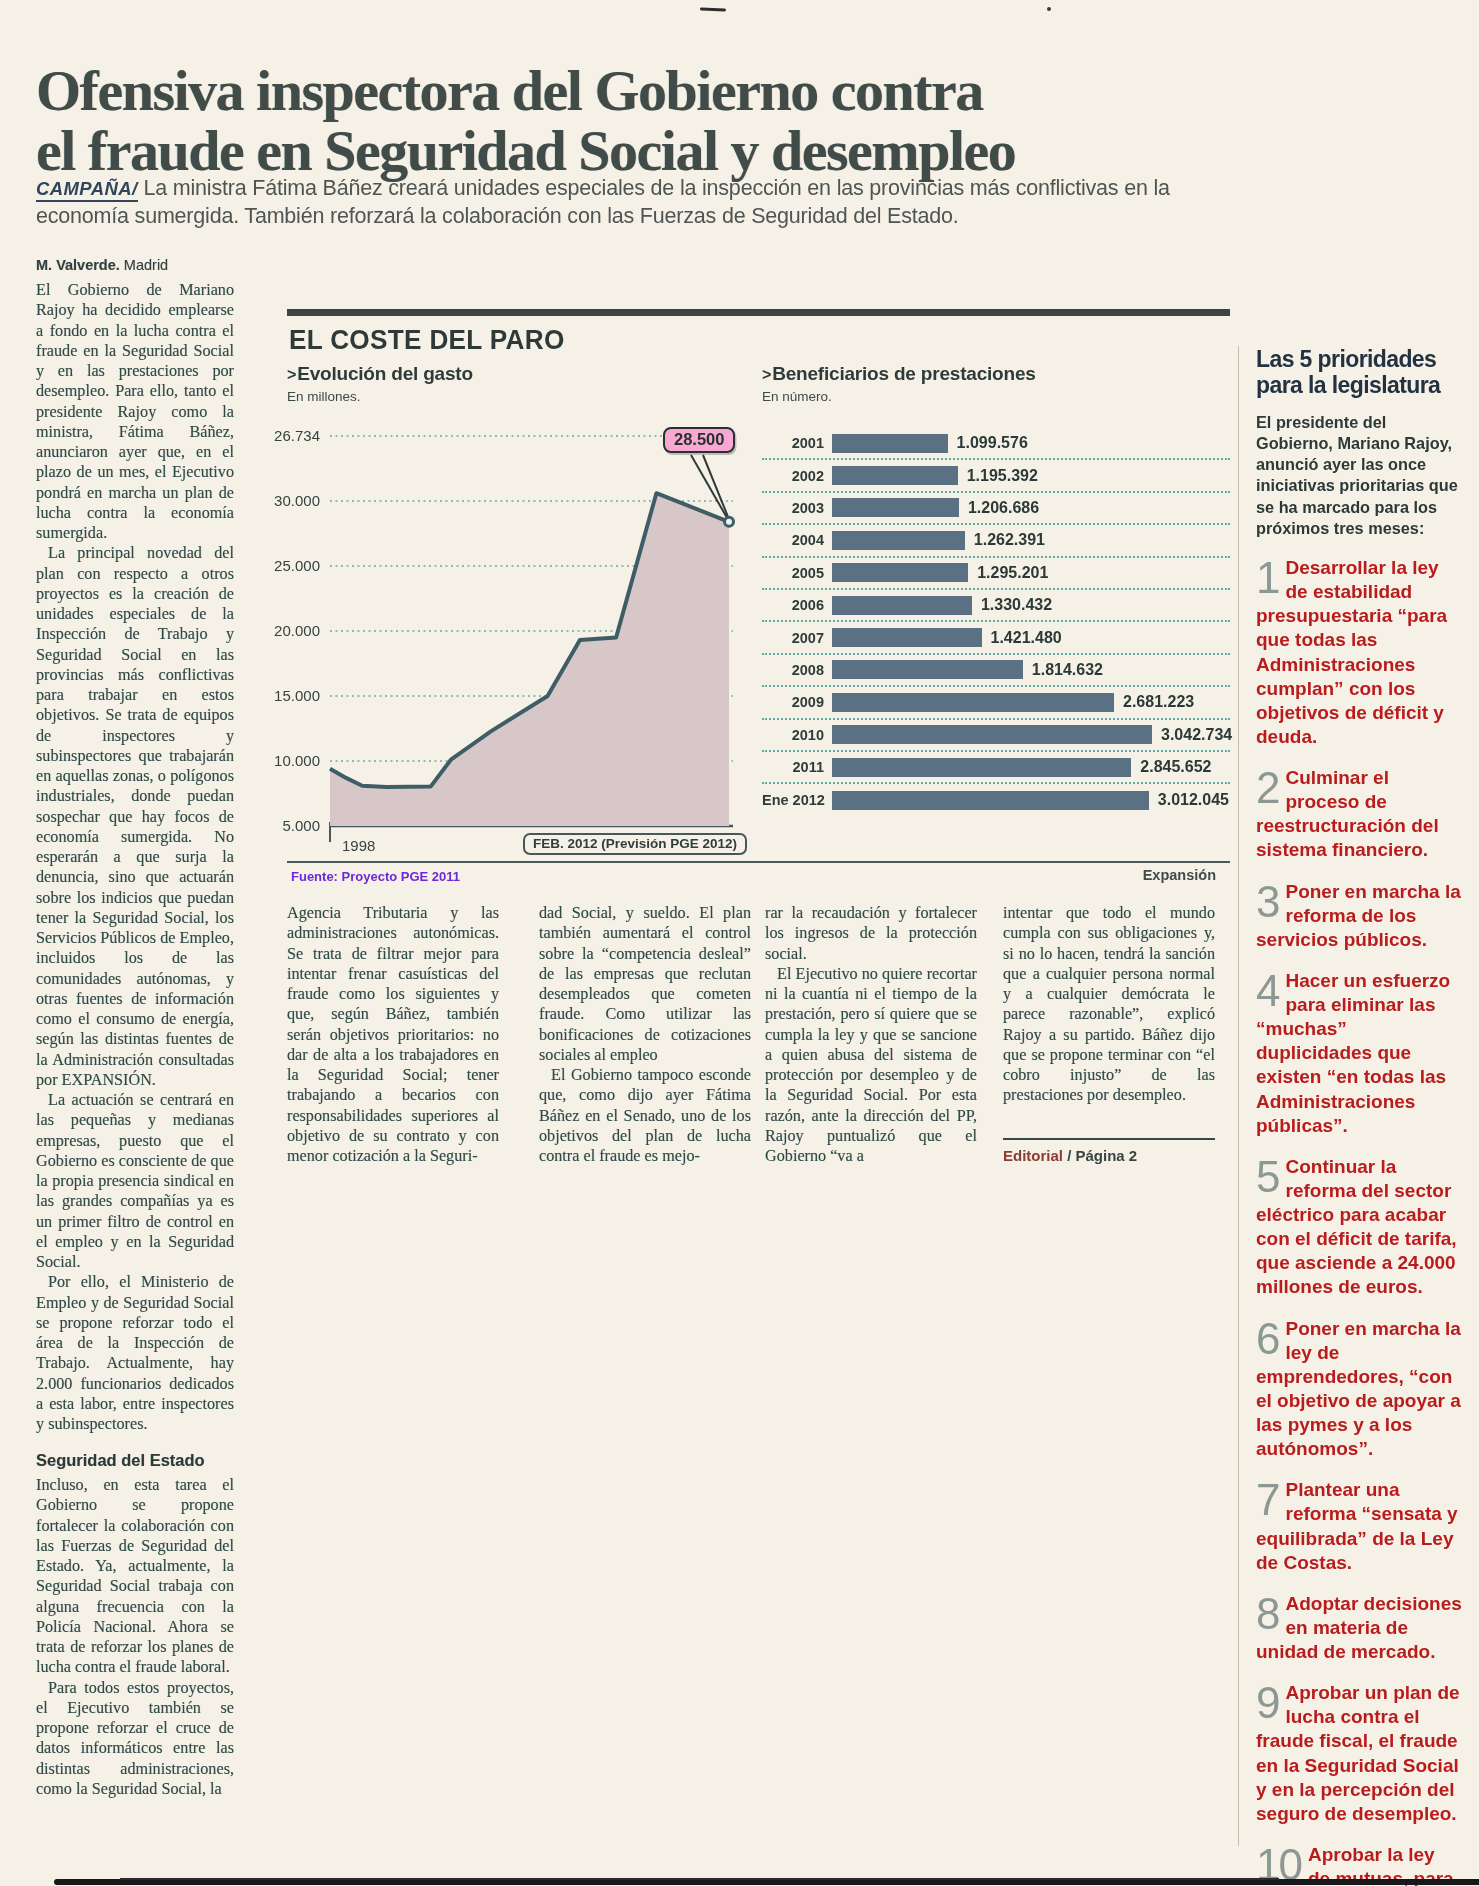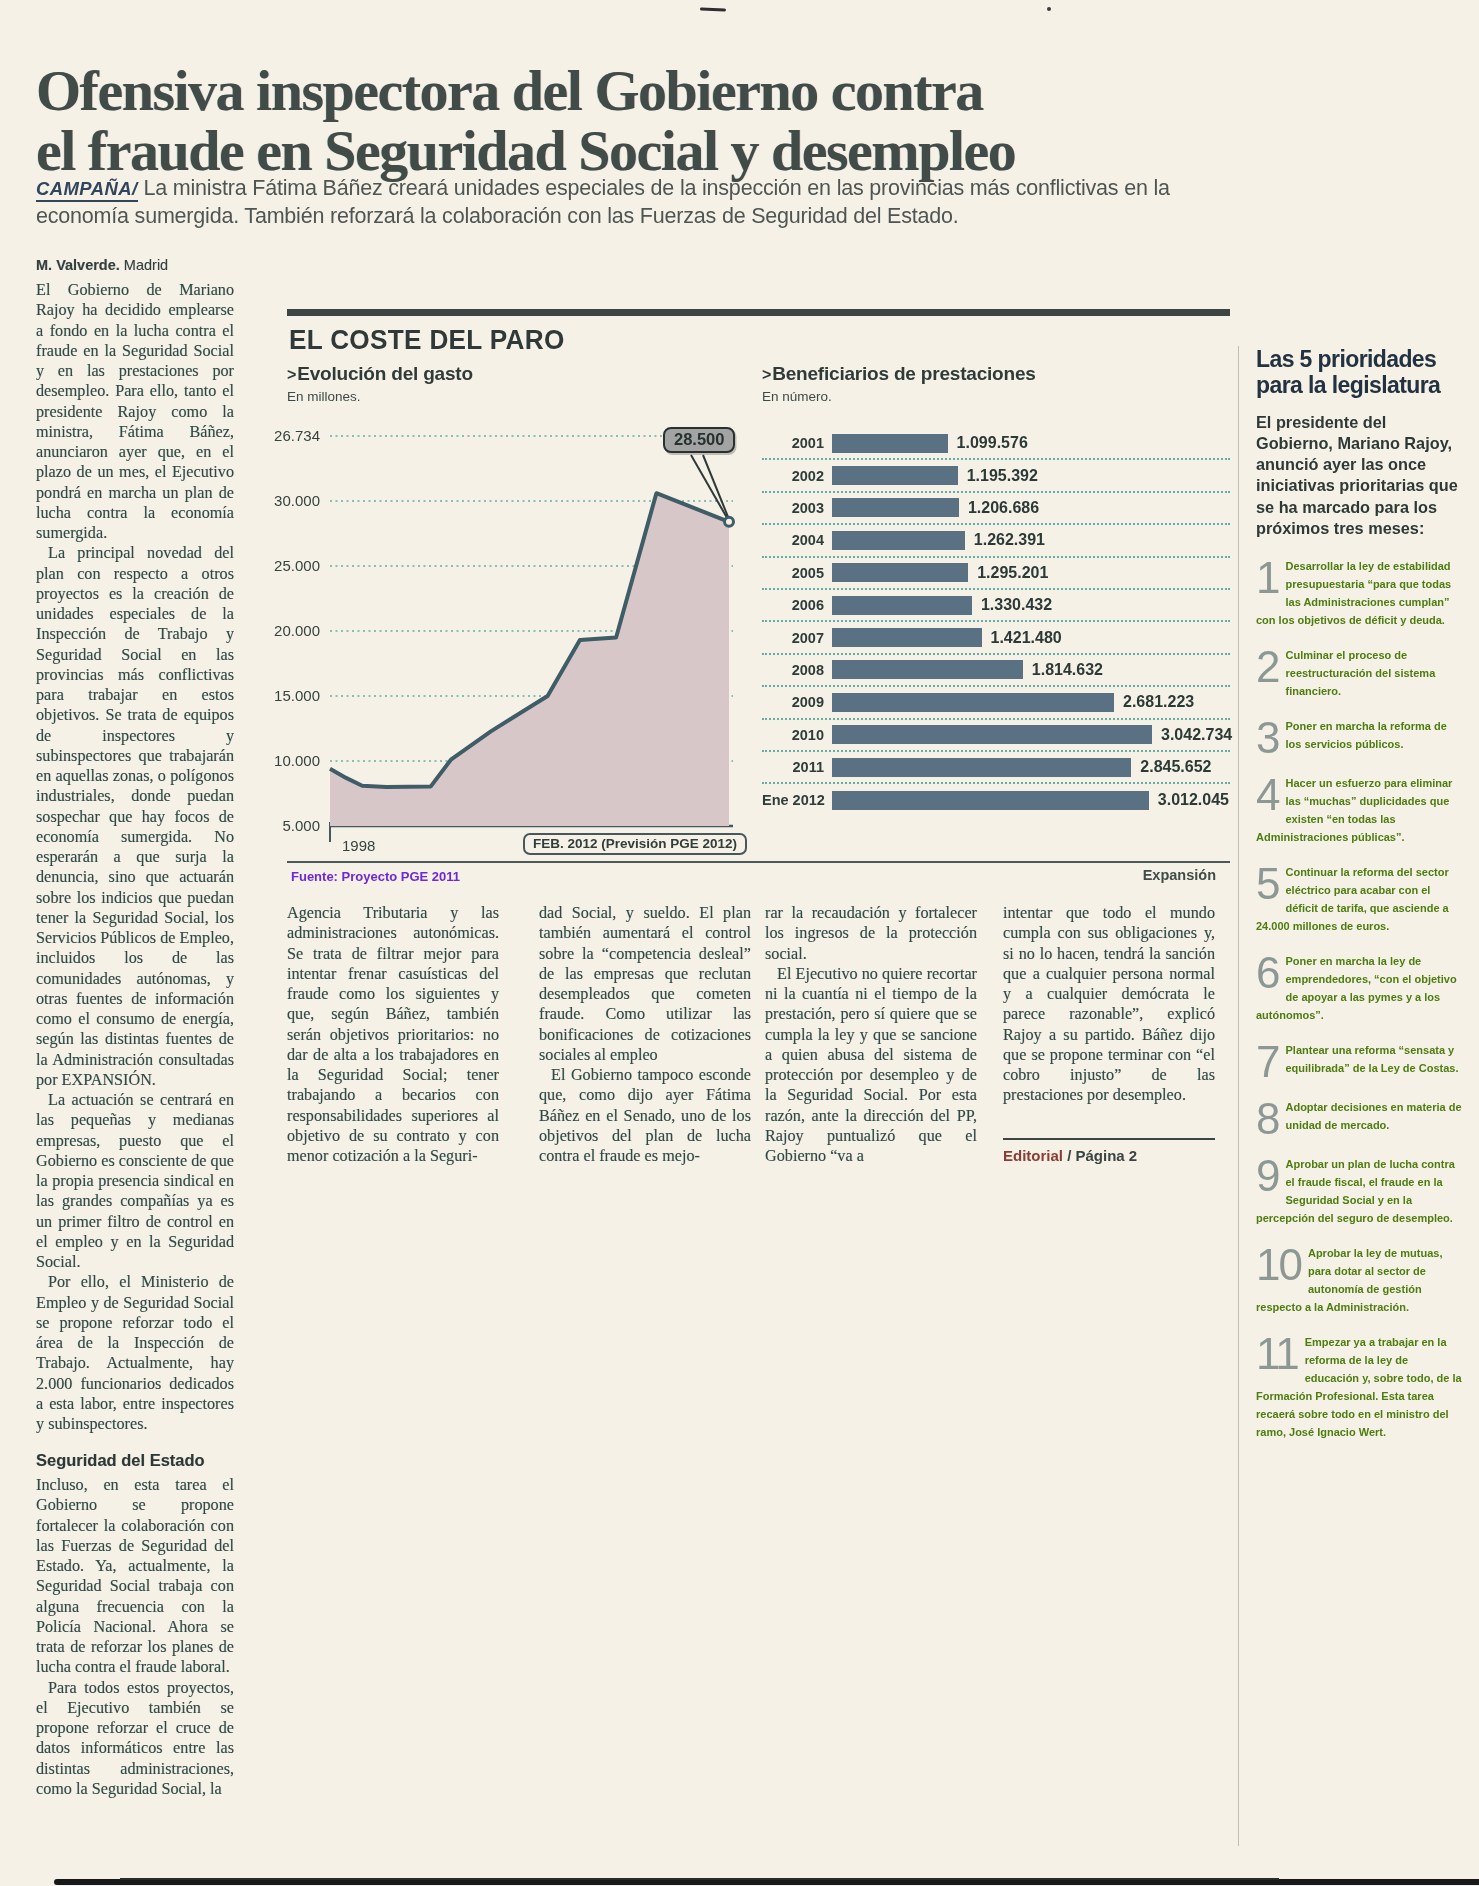--- a/index.html
+++ b/index.html
@@ -44,21 +44,21 @@
   .sc-sub{font-weight:700;font-size:19px;color:#2e3b38;letter-spacing:-.2px;}
   .sc-sub .mk{font-size:16px;margin-right:1px;color:#2e3b38;}
   .sc-unit{font-size:13.5px;color:#3c4a47;margin-top:4px;}
   
   .gasto{left:0;width:450px;height:480px;}
   .plot{position:absolute;left:43px;top:73px;width:403px;height:392px;}
   .plot svg{position:absolute;left:0;top:0;overflow:visible;}
   .ylabels{position:absolute;left:0;top:73px;width:37px;height:392px;}
   .ylabels .yl{position:absolute;right:4px;font-size:15px;color:#33433f;white-space:nowrap;}
   .callout{position:absolute;left:333px;top:-9px;border:2.5px solid #26322f;border-radius:8px;
-    padding:1px 9px 2px;font-weight:700;font-size:16.5px;color:#26322f;background:#a3a3a3;
+    padding:1px 9px 2px;font-weight:700;font-size:16.5px;color:#26322f;background:#f9a8d4;
     box-shadow:1.5px 2px 0 rgba(70,70,70,.3);white-space:nowrap;}
   .xlabels{position:absolute;left:43px;top:470px;width:403px;display:flex;
     justify-content:space-between;align-items:flex-start;}
   .x-start{font-size:15px;color:#33433f;margin-left:12px;margin-top:4px;}
   .x-pill{border:2px solid #47585c;border-radius:7px;padding:1px 8px 2px;font-weight:700;
     font-size:13.5px;color:#2f3e3b;margin-right:-14px;white-space:nowrap;}
   
   .benef{left:475px;width:468px;height:480px;}
   .benef-rows{position:absolute;left:0;top:65px;width:468px;}
   .bar-row{display:flex;align-items:center;height:32.4px;box-sizing:border-box;
@@ -74,21 +74,21 @@
   .credit{position:absolute;right:14px;top:564px;font-weight:700;font-size:14.5px;color:#3f4c49;}
   
   .vrule{position:absolute;left:1238px;top:346px;height:1500px;border-left:1px solid #c5beb0;}
   .sidebar{position:absolute;left:1256px;top:346px;width:206px;}
   .sb-title{font-weight:700;font-size:23px;line-height:1.13;letter-spacing:-.6px;color:#223240;}
   .sb-intro{margin-top:14px;font-weight:700;font-size:16.3px;line-height:1.3;color:#2c3936;}
   .sb-item{margin-top:17px;overflow:visible;}
   .sb-item:after{content:"";display:block;clear:both;}
   .sb-num{float:left;font-size:44px;line-height:.82;color:#8c9894;margin:4px 7px 0 0;
     letter-spacing:-2px;}
-  .sb-txt{font-weight:700;font-size:11px;line-height:1.27;color:#4d7c0f;}
+  .sb-txt{font-weight:700;font-size:19px;line-height:1.27;color:#b91c1c;}
   
   .scan-strip{position:absolute;left:54px;right:0;bottom:1px;height:6px;background:#17181a;
     border-radius:3px 0 0 3px;}
   .scan-strip2{position:absolute;left:120px;right:200px;bottom:6px;height:2px;background:#2a2b2d;}
   .speck1{position:absolute;left:700px;top:8px;width:26px;height:3px;background:#2e2e2e;
     transform:rotate(2deg);border-radius:2px;}
   .speck2{position:absolute;left:1047px;top:7px;width:4px;height:4px;background:#3c3c3c;
     border-radius:50%;}
 </style>
 </head>

